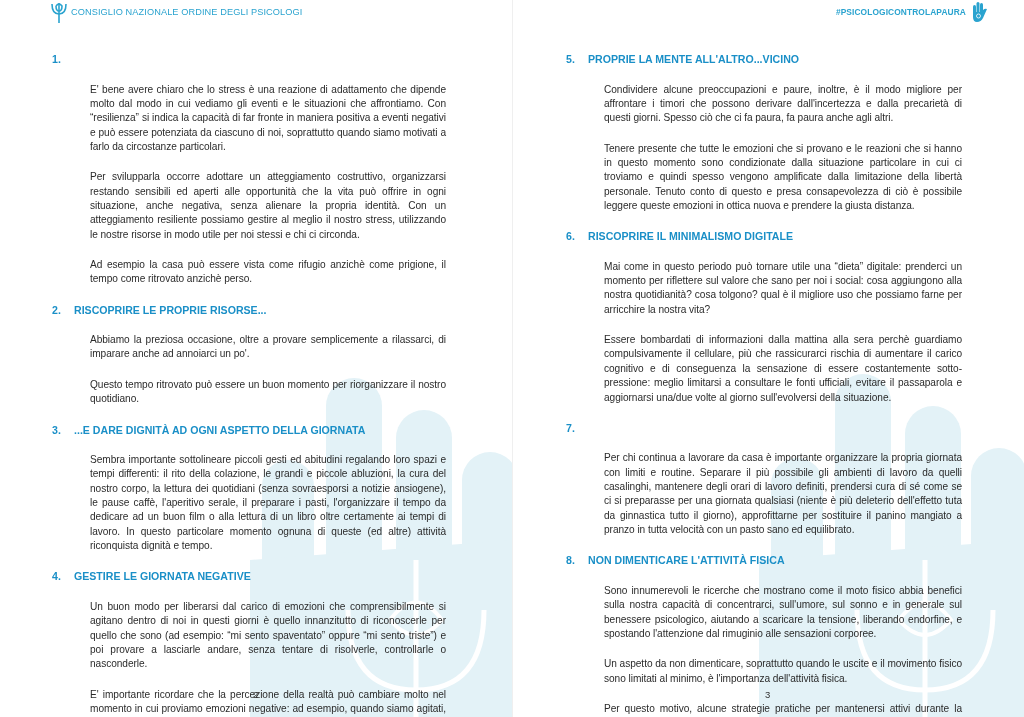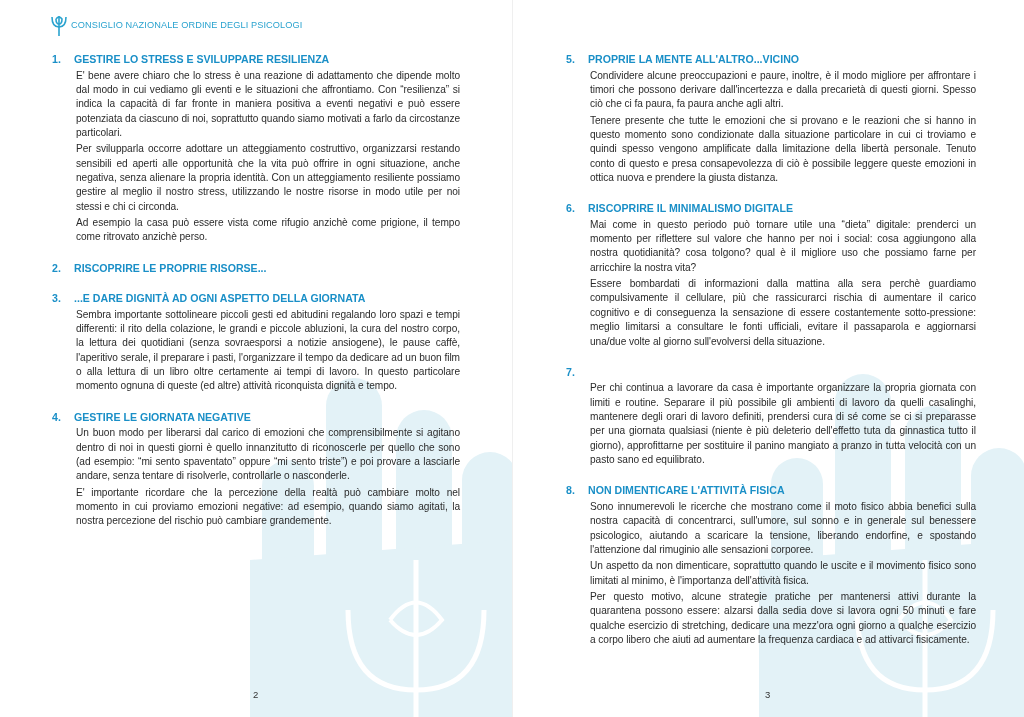--- a/index.html
+++ b/index.html
@@ -8,40 +8,40 @@
     background: #ffffff;
     font-family: "Liberation Sans", sans-serif;
   }
   .page {
     position: absolute; top: 0; width: 512px; height: 717px; overflow: hidden;
     background: #ffffff;
   }
   #page-left { left: 0; }
   #page-right { left: 512px; border-left: 1px solid #efefef; box-sizing: border-box; }
   .watermark { position: absolute; left: 0; top: 0; width: 512px; height: 717px; z-index: 0; }
-  .header { position: absolute; top: 13px; z-index: 2; display: flex; align-items: center; }
+  .header { position: absolute; top: 0; z-index: 2; display: flex; align-items: center; }
   .header-left { left: 50px; }
   .header-right { right: 36px; }
   .header-text {
     color: #2aa3cf; font-size: 9.2px; letter-spacing: 0.1px; white-space: nowrap;
   }
   .header-right .header-text { font-size: 8.4px; font-weight: bold; margin-right: 4px; }
   .logo-icon { width: 18px; height: 24px; margin-right: 3px; }
   .hand-icon { width: 18px; height: 24px; }
   .content { position: absolute; z-index: 2; top: 53px; }
   #page-left .content { left: 52px; width: 410px; }
   #page-right .content { left: 53px; width: 412px; }
   .section { margin-bottom: 17px; }
   .section-title {
     display: flex; color: #1a8fc7; font-weight: bold; font-size: 10.6px; line-height: 13.5px;
   }
   .section-num { width: 22px; flex: 0 0 22px; }
   .section-body { padding-left: 22px; }
   .para {
-    margin: 2px; color: #2b2b2b; font-size: 10.15px; line-height: 14.35px;
+    margin: 16px; color: #2b2b2b; font-size: 10.15px; line-height: 14.35px;
     text-align: justify; letter-spacing: -0.05px;
   }
   .page-number {
     position: absolute; z-index: 2; top: 689px; font-size: 9.5px; color: #333;
   }
   #page-left .page-number { left: 253px; }
   #page-right .page-number { left: 252px; }
 </style>
 </head>
 <body>
@@ -71,32 +71,35 @@
         <line x1="9" y1="3" x2="9" y2="23"></line>
       </g>
     </svg>
     <span class="header-text">CONSIGLIO NAZIONALE ORDINE DEGLI PSICOLOGI</span>
   </div>
 
   <div class="content">
     <div class="section">
       <div class="section-title">
         <span class="section-num">1.</span>
-        <span>GESTIRE LO STRESS E SVILUPPARE RESILIENZA</span>
       </div>
       <div class="section-body">
         <p class="para">E' bene avere chiaro che lo stress è una reazione di adattamento che dipende molto dal modo in cui vediamo gli eventi e le situazioni che affrontiamo. Con “resilienza” si indica la capacità di far fronte in maniera positiva a eventi negativi e può essere potenziata da ciascuno di noi, soprattutto quando siamo motivati a farlo da circostanze particolari.</p>
         <p class="para">Per svilupparla occorre adottare un atteggiamento costruttivo, organizzarsi restando sensibili ed aperti alle opportunità che la vita può offrire in ogni situazione, anche negativa, senza alienare la propria identità. Con un atteggiamento resiliente possiamo gestire al meglio il nostro stress, utilizzando le nostre risorse in modo utile per noi stessi e chi ci circonda.</p>
         <p class="para">Ad esempio la casa può essere vista come rifugio anzichè come prigione, il tempo come ritrovato anzichè perso.</p>
       </div>
     </div>
     <div class="section">
       <div class="section-title">
         <span class="section-num">2.</span>
         <span>RISCOPRIRE LE PROPRIE RISORSE...</span>
+      </div>
+      <div class="section-body">
+        <p class="para">Abbiamo la preziosa occasione, oltre a provare semplicemente a rilassarci, di imparare anche ad annoiarci un po'.</p>
+        <p class="para">Questo tempo ritrovato può essere un buon momento per riorganizzare il nostro quotidiano.</p>
       </div>
     </div>
     <div class="section">
       <div class="section-title">
         <span class="section-num">3.</span>
         <span>...E DARE DIGNITÀ AD OGNI ASPETTO DELLA GIORNATA</span>
       </div>
       <div class="section-body">
         <p class="para">Sembra importante sottolineare piccoli gesti ed abitudini regalando loro spazi e tempi differenti: il rito della colazione, le grandi e piccole abluzioni, la cura del nostro corpo, la lettura dei quotidiani (senza sovraesporsi a notizie ansiogene), le pause caffè, l'aperitivo serale, il preparare i pasti, l'organizzare il tempo da dedicare ad un buon film o alla lettura di un libro oltre certamente ai tempi di lavoro. In questo particolare momento ognuna di queste (ed altre) attività riconquista dignità e tempo.</p>
       </div>
@@ -126,39 +129,51 @@
       <path d="M246 560 L246 717 L512 717 L512 600 L540 560 L512 540 Z"></path>
       <rect x="246" y="560" width="266" height="157"></rect>
     </g>
     <g fill="none" stroke="#ffffff" stroke-width="5">
       <path d="M344 610 Q344 690 412 690 Q480 690 480 610"></path>
       <line x1="412" y1="560" x2="412" y2="717"></line>
       <path d="M386 620 Q412 585 438 620 Q412 650 386 620" stroke-width="4"></path>
     </g>
   </svg>
 
+  <div class="header header-right">
+    <span class="header-text">#PSICOLOGICONTROLAPAURA</span>
+    <svg class="hand-icon" viewBox="0 0 18 24">
+      <g fill="#2aa3cf">
+        <rect x="3" y="5" width="3" height="10" rx="1.5"></rect>
+        <rect x="6.5" y="2" width="3" height="12" rx="1.5"></rect>
+        <rect x="10" y="3" width="3" height="12" rx="1.5"></rect>
+        <path d="M3 12 L13 12 L13 10 Q15 8 17 9 L13 18 Q11 22 7 22 Q3 22 3 17 Z"></path>
+      </g>
+      <circle cx="8.5" cy="16" r="2" fill="none" stroke="#ffffff" stroke-width="0.8"></circle>
+    </svg>
+  </div>
 
   <div class="content">
     <div class="section">
       <div class="section-title">
         <span class="section-num">5.</span>
         <span>PROPRIE LA MENTE ALL'ALTRO...VICINO</span>
       </div>
       <div class="section-body">
         <p class="para">Condividere alcune preoccupazioni e paure, inoltre, è il modo migliore per affrontare i timori che possono derivare dall'incertezza e dalla precarietà di questi giorni. Spesso ciò che ci fa paura, fa paura anche agli altri.</p>
         <p class="para">Tenere presente che tutte le emozioni che si provano e le reazioni che si hanno in questo momento sono condizionate dalla situazione particolare in cui ci troviamo e quindi spesso vengono amplificate dalla limitazione della libertà personale. Tenuto conto di questo e presa consapevolezza di ciò è possibile leggere queste emozioni in ottica nuova e prendere la giusta distanza.</p>
       </div>
     </div>
     <div class="section">
       <div class="section-title">
         <span class="section-num">6.</span>
         <span>RISCOPRIRE IL MINIMALISMO DIGITALE</span>
       </div>
       <div class="section-body">
-        <p class="para">Mai come in questo periodo può tornare utile una “dieta” digitale: prenderci un momento per riflettere sul valore che hanno per noi i social: cosa aggiungono alla nostra quotidianità? cosa tolgono? qual è il migliore uso che possiamo farne per arricchire la nostra vita?</p>
+        <p class="para">Mai come in questo periodo può tornare utile una “dieta” digitale: prenderci un momento per riflettere sul valore che sano per noi i social: cosa aggiungono alla nostra quotidianità? cosa tolgono? qual è il migliore uso che possiamo farne per arricchire la nostra vita?</p>
         <p class="para">Essere bombardati di informazioni dalla mattina alla sera perchè guardiamo compulsivamente il cellulare, più che rassicurarci rischia di aumentare il carico cognitivo e di conseguenza la sensazione di essere costantemente sotto-pressione: meglio limitarsi a consultare le fonti ufficiali, evitare il passaparola e aggiornarsi una/due volte al giorno sull'evolversi della situazione.</p>
       </div>
     </div>
     <div class="section">
       <div class="section-title">
         <span class="section-num">7.</span>
       </div>
       <div class="section-body">
         <p class="para">Per chi continua a lavorare da casa è importante organizzare la propria giornata con limiti e routine. Separare il più possibile gli ambienti di lavoro da quelli casalinghi, mantenere degli orari di lavoro definiti, prendersi cura di sé come se ci si preparasse per una giornata qualsiasi (niente è più deleterio dell'effetto tuta da ginnastica tutto il giorno), approfittarne per sostituire il panino mangiato a pranzo in tutta velocità con un pasto sano ed equilibrato.</p>
       </div>

